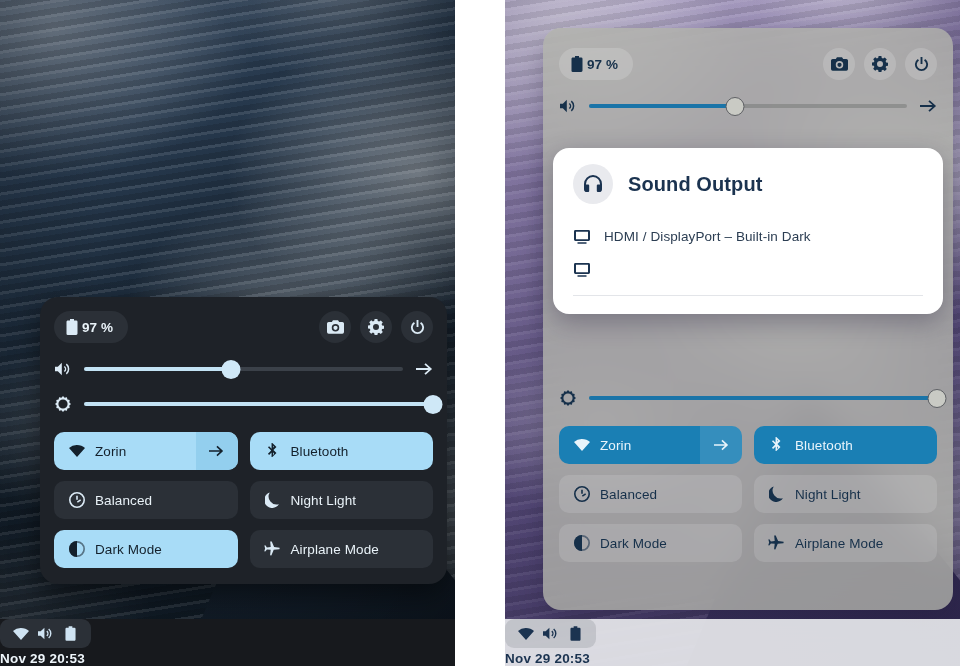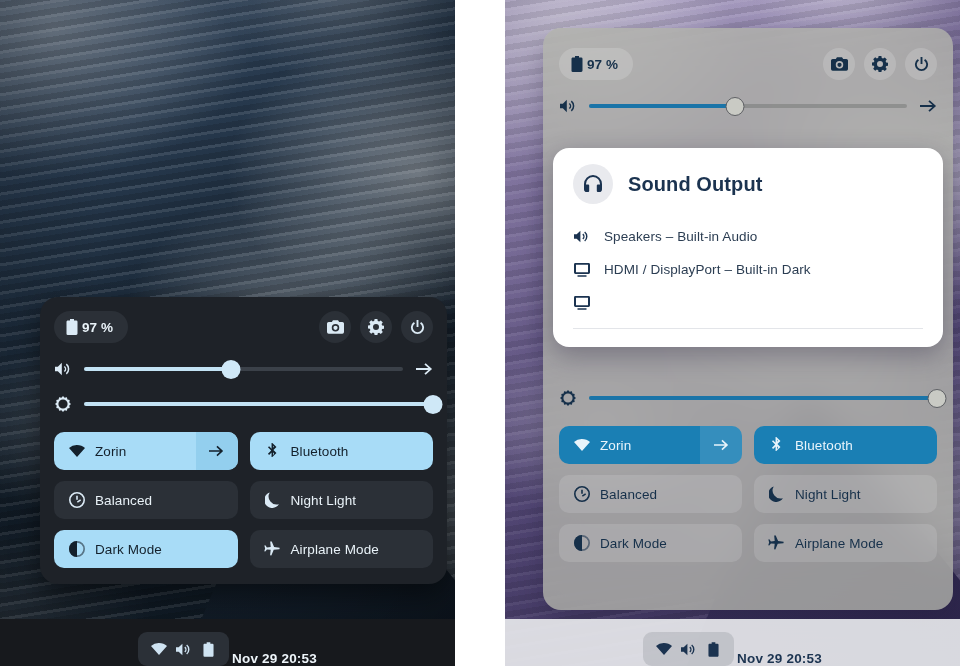--- a/index.html
+++ b/index.html
@@ -165,21 +165,21 @@
   }
   .popup-item .pi { width: 18px; display:flex; align-items:center; justify-content:center; flex:none; }
   .popup svg.ic { fill: #1b3350; }
   .popup-sep { height: 1px; background: #e3e5e9; margin: 9px 0 4px; }
   .popup-foot { height: 30px; display: flex; align-items: center;
                 color: #384a60; font-size: 13.5px; padding-left: 1px; }
 
   
   .taskbar {
     position: absolute; left: 0; bottom: 0; width: 100%; height: 47px;
-    display: flex; align-items: flex-end; justify-content: center; gap: 3px;
+    display: flex; align-items: flex-start; justify-content: center; gap: 3px; flex-direction: column;
   }
   .tb-dark  { background: #17191d; }
   .tb-light { background: rgba(231,232,235,.92); }
   .tray {
     display: flex; align-items: center; gap: 8px;
     height: 34px; padding: 0 12px; border-radius: 9px;
   }
   .tb-dark .tray  { background: #2b3037; }
   .tb-light .tray { background: rgba(150,152,158,.34); }
   .tray .ti { width: 17px; height: 17px; display:flex; align-items:center; justify-content:center; }
@@ -505,28 +505,20 @@
   <div class="popup">
     <div class="popup-head">
       <div class="avatar">
         <svg class="ic" width="20" height="18" viewBox="0 0 20 18">
             <path d="M10 0a9 9 0 0 0-9 9v5.2A2.8 2.8 0 0 0 3.8 17h1.4a1 1 0 0 0 1-1v-5.4a1 1 0 0 0-1-1H3V9a7 7 0 1 1 14 0v.6h-2.2a1 1 0 0 0-1 1V16a1 1 0 0 0 1 1h1.4A2.8 2.8 0 0 0 19 14.2V9a9 9 0 0 0-9-9z"></path>
           </svg>
       </div>
       <div class="popup-title">Sound Output</div>
     </div>
 
-    <div class="popup-item">
-      <span class="pi">
-        <svg class="ic" width="16" height="13" viewBox="0 0 18 14">
-            <path d="M0 4.6h3L7.2.4v13.2L3 9.4H0V4.6zm10.4-.9a4.3 4.3 0 0 1 0 6.6l-1-1.2a2.8 2.8 0 0 0 0-4.2l1-1.2zm2.1-2.4a7.4 7.4 0 0 1 0 11.4l-1-1.2a5.9 5.9 0 0 0 0-9l1-1.2z"></path>
-          </svg>
-      </span>
-      <span>Speakers – Built-in Audio</span>
-    </div>
 
     <div class="popup-item">
       <span class="pi">
         <svg class="ic" width="16" height="14" viewBox="0 0 16 14">
             <path d="M1.4 0h13.2A1.4 1.4 0 0 1 16 1.4v8.2a1.4 1.4 0 0 1-1.4 1.4H1.4A1.4 1.4 0 0 1 0 9.6V1.4A1.4 1.4 0 0 1 1.4 0zm.6 1.8v7.4h12V1.8H2zM3.5 12.3h9v1.5h-9v-1.5z"></path>
           </svg>
       </span>
       <span>HDMI / DisplayPort – Built-in Dark</span>
     </div>
 

